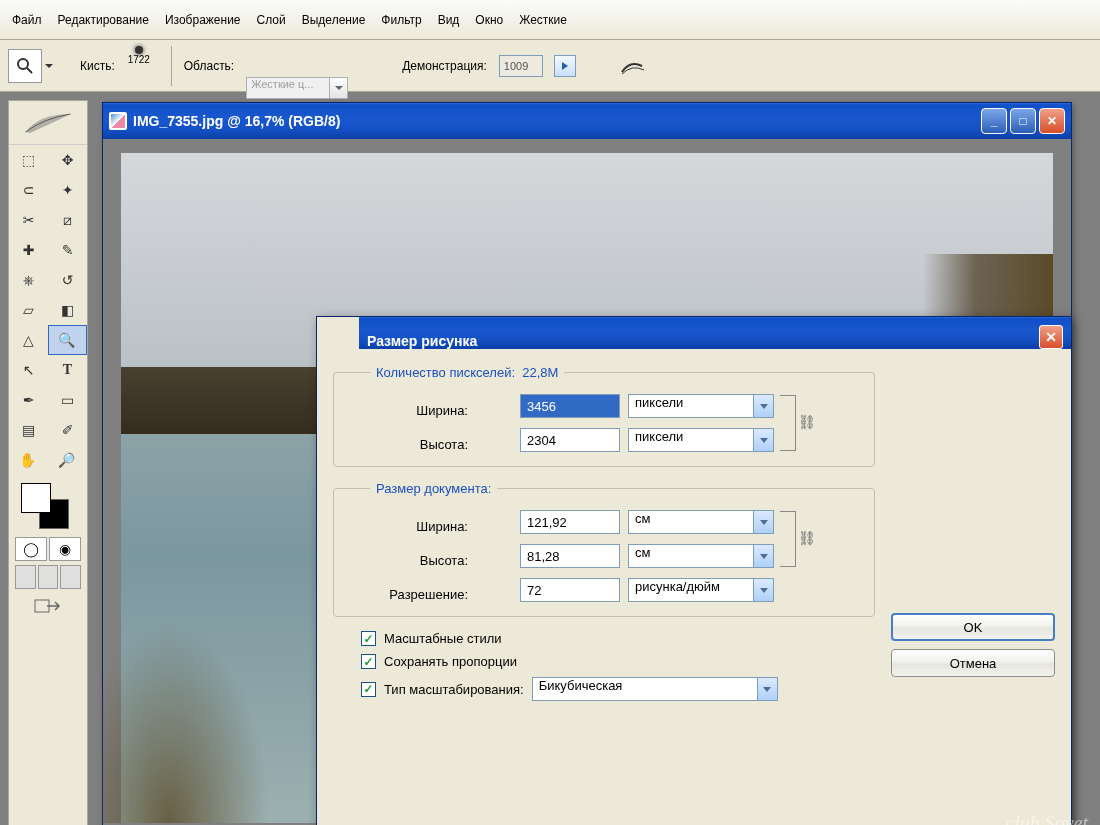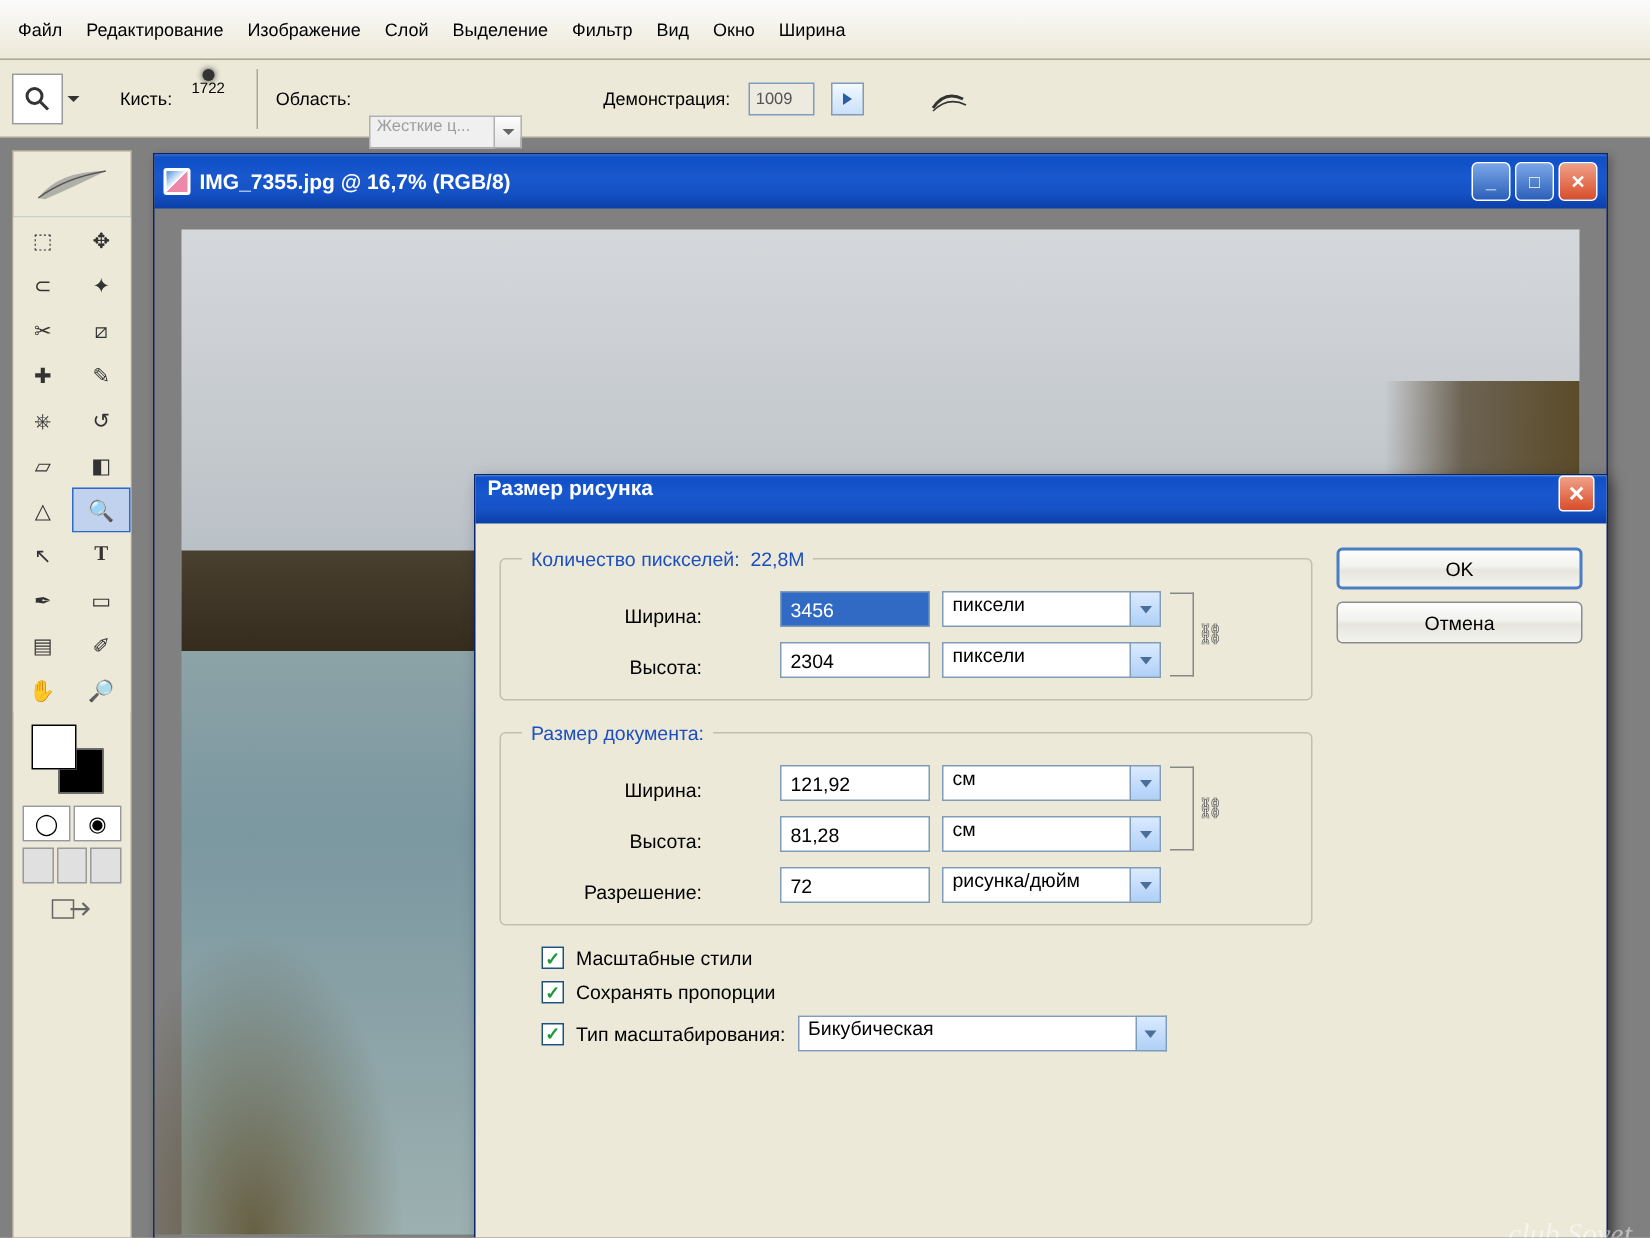--- a/index.html
+++ b/index.html
@@ -57,29 +57,29 @@
   .win-btn.max{background:linear-gradient(#7ba7e8,#2c5fb8);}
   .win-btn.close{background:linear-gradient(#f0a088,#d84e2a);}
   .canvas{position:absolute;left:18px;top:50px;right:18px;bottom:18px;background:linear-gradient(180deg,#d5d8db 0%,#c1c6cb 25%,#b5bec5 35%,#8ea4a8 40%,#7b97a0 60%,#9cb0b0 100%);}
   .shore{position:absolute;top:32%;left:0;right:0;height:10%;background:linear-gradient(180deg,#4a4030 0%,#362c1e 100%);}
   .trees-r{position:absolute;top:15%;right:0;width:14%;height:25%;background:linear-gradient(90deg,rgba(60,50,30,0)0%,rgba(70,55,30,.7)40%,#5a4b28 100%);}
   .reed-l{position:absolute;bottom:0;left:-2%;width:18%;height:30%;background:radial-gradient(ellipse at 40% 100%,rgba(90,75,40,.8)0%,rgba(90,75,40,0)70%);}
   .reed-r{position:absolute;bottom:0;right:-2%;width:14%;height:22%;background:radial-gradient(ellipse at 60% 100%,rgba(80,70,45,.7)0%,rgba(80,70,45,0)70%);}
   
   
   .dialog{position:absolute;left:224px;top:224px;width:756px;height:544px;border:1px solid #0a246a;background:#ece9d8;box-shadow:3px 3px 10px rgba(0,0,0,.4);font-size:13px;}
-  .dlg-title{height:32px;background:linear-gradient(#2b6fdf 0%,#0f4fc7 5%,#1957cd 40%,#1552c6 70%,#0c3fa8 100%);display:flex;align-items:flex-start;padding:0 8px;color:#fff;font-weight:bold;font-size:14px;}
+  .dlg-title{height:32px;background:linear-gradient(#2b6fdf 0%,#0f4fc7 5%,#1957cd 40%,#1552c6 70%,#0c3fa8 100%);display:flex;align-items:flex-end;padding:0 8px;color:#fff;font-weight:bold;font-size:14px;margin-left:42px;}
   .dlg-close{margin-left:auto;width:24px;height:24px;border:1px solid #fff;border-radius:3px;background:linear-gradient(#f0a088,#d84e2a);display:flex;align-items:center;justify-content:center;color:#fff;font-weight:bold;}
   .dlg-body{padding:16px;display:flex;gap:16px;}
   .dlg-left{flex:1;}
-  .dlg-right{width:164px;display:flex;flex-direction:column;gap:8px;}
+  .dlg-right{width:164px;display:flex;flex-direction:column;gap:8px;justify-content:flex-end;}
   .dlg-btn{height:28px;border:1px solid #8c8c8c;border-radius:4px;background:linear-gradient(#fefefe 0%,#f1f1ed 45%,#e6e6de 55%,#f3f3ee 100%);display:flex;align-items:center;justify-content:center;font-size:13px;cursor:default;}
   .dlg-btn.default{border:2px solid #4a7ec2;}
   fieldset{border:1px solid #c0c0b0;border-radius:4px;padding:14px 14px 14px 14px;margin-bottom:14px;position:relative;}
-  legend{color:#1c4fbf;padding:0 6px;font-size:13px;}
+  legend{color:#1c4fbf;padding:0 6px;font-size:13px;margin-left:22px;}
   .pxcount{color:#1c4fbf;}
   .form-row{display:flex;align-items:flex-end;margin-bottom:10px;gap:8px;}
   .form-row label{width:120px;text-align:right;}
   .txt-input{width:100px;height:24px;border:1px solid #7f9db9;padding:0 6px;font-size:13px;background:#fff;margin-left:44px;}
   .txt-input.sel{background:#316ac5;color:#fff;}
   .combo{display:flex;width:146px;}
   .combo-input{flex:1;height:24px;border:1px solid #7f9db9;padding:0 6px;font-size:13px;background:#fff;}
   .combo-btn{width:20px;height:24px;border:1px solid #7f9db9;border-left:none;background:linear-gradient(#dbeaff,#afd0f7);display:flex;align-items:center;justify-content:center;}
   .combo-btn .tri{border-top:5px solid #4b6e99;border-left:4px solid transparent;border-right:4px solid transparent;}
   .link-bracket{width:16px;border-right:1px solid #888;border-top:1px solid #888;border-bottom:1px solid #888;height:56px;align-self:center;margin-left:6px;}
@@ -95,21 +95,21 @@
 
 <div class="menubar">
   <span>Файл</span>
   <span>Редактирование</span>
   <span>Изображение</span>
   <span>Слой</span>
   <span>Выделение</span>
   <span>Фильтр</span>
   <span>Вид</span>
   <span>Окно</span>
-  <span>Ширина</span>
+  <span>Жесткие</span>
 </div>
 
 <div class="optbar">
   <div class="tool-preset">
     <svg width="18" height="18">
         <circle cx="7" cy="7" r="5" fill="none" stroke="#333" stroke-width="2"></circle>
         <line x1="11" y1="11" x2="16" y2="16" stroke="#333" stroke-width="2"></line>
       </svg>
   </div>
   <div style="width:14px"></div>

